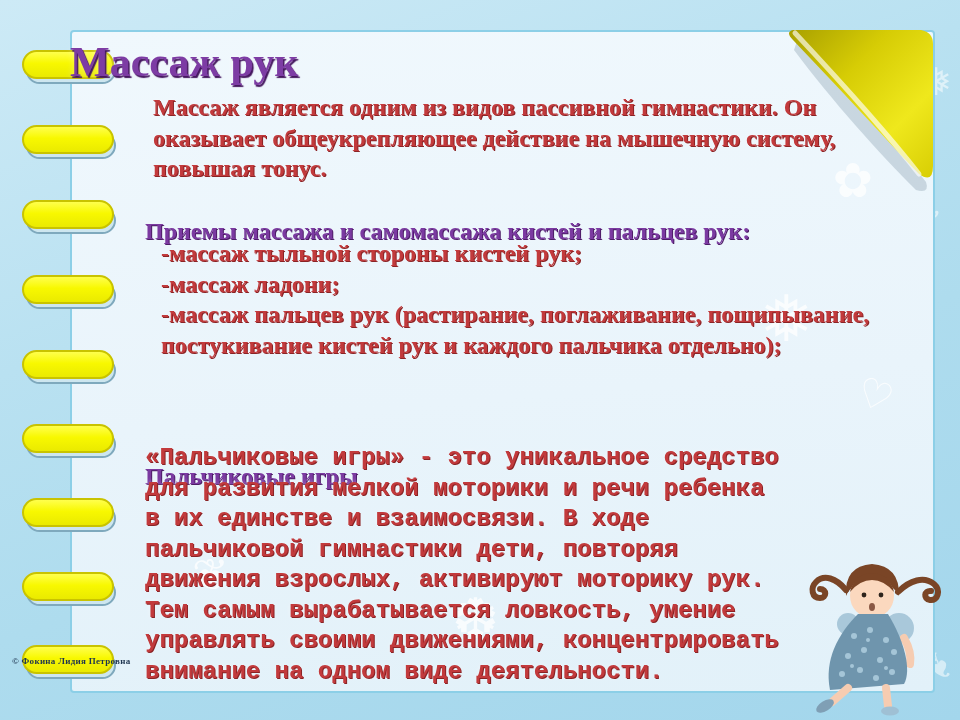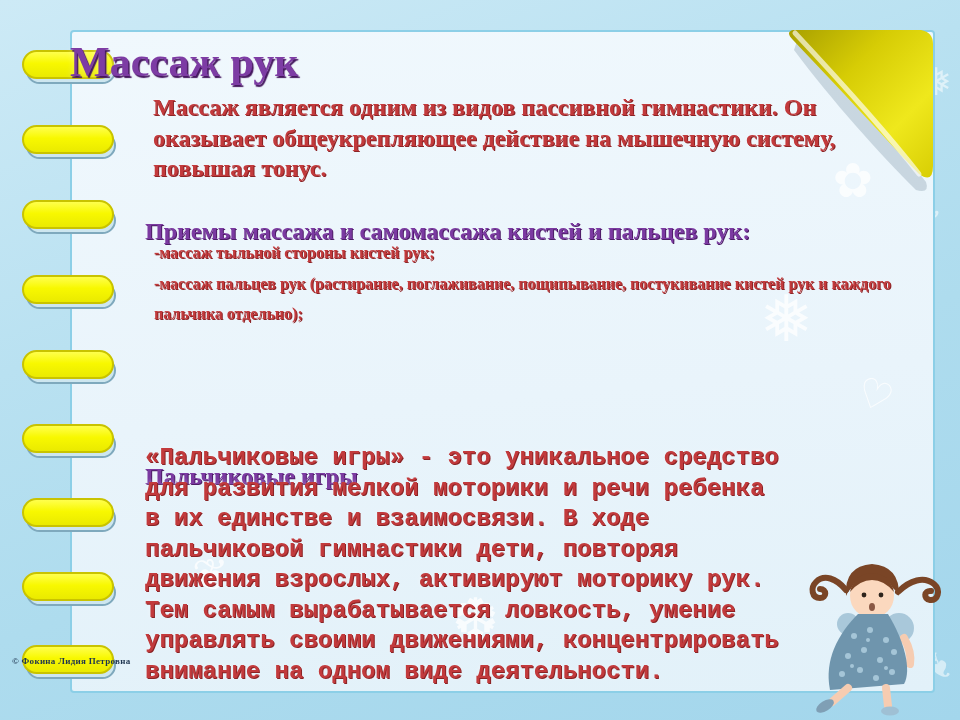--- a/index.html
+++ b/index.html
@@ -39,21 +39,21 @@
     color:#7b3aa1;font-weight:bold;
     text-shadow:1px 1px 0 #4c1d66, 0 0 5px rgba(255,255,255,.4);
   }
   .title{
     position:absolute;left:70px;top:38px;width:865px;text-align:left;
     font-size:42px;line-height:48px;font-weight:bold;color:#7d3ca4;
     text-shadow:1.5px 1.5px 1px #45175f, 0 0 6px rgba(255,255,255,.5);
   }
   .intro{position:absolute;left:153px;top:92px;width:705px;font-size:24px;line-height:30.5px;}
   .h-techniques{position:absolute;left:145px;top:216px;width:740px;font-size:24px;line-height:30px;}
-  .tech-list{position:absolute;left:154px;top:238px;width:745px;font-size:16px;line-height:30.5px;}
+  .tech-list{position:absolute;left:161px;top:238px;width:745px;font-size:24px;line-height:30.5px;}
   .h-games{position:absolute;left:145px;top:413px;width:500px;font-size:24px;line-height:30px;margin-top:48px;}
   .games-body{position:absolute;left:145px;top:443px;width:648px;font-size:24px;line-height:30.5px;font-family:Liberation Mono, monospace;}
   .footer{
     position:absolute;left:12px;top:656px;font-size:9px;font-weight:bold;color:#1f3550;
     letter-spacing:.3px;
   }
   
   .girl{position:absolute;left:802px;top:548px;width:152px;height:168px;}
 </style>
 </head>
@@ -127,20 +127,21 @@
     <div class="pill"></div>
   </div>
 
 <div class="title">Массаж рук</div>
 
 <div class="intro t-red">Массаж является одним из видов пассивной гимнастики. Он оказывает общеукрепляющее действие на мышечную систему, повышая тонус.</div>
 
 <div class="h-techniques t-purple">Приемы массажа и самомассажа кистей и пальцев рук:</div>
 <div class="tech-list t-red">
   <div>-массаж тыльной стороны кистей рук;</div>
+  <div>-массаж ладони;</div>
   <div>-массаж пальцев рук (растирание, поглаживание, пощипывание, постукивание кистей рук и каждого пальчика отдельно);</div>
 </div>
 
 <div class="h-games t-purple">Пальчиковые игры</div>
 <div class="games-body t-red">«Пальчиковые игры» - это уникальное средство для развития мелкой моторики и речи ребенка в их единстве и взаимосвязи. В ходе пальчиковой гимнастики дети, повторяя движения взрослых, активируют моторику рук. Тем самым вырабатывается ловкость, умение управлять своими движениями, концентрировать внимание на одном виде деятельности.</div>
 
 <div class="footer">© Фокина Лидия Петровна</div>
 
 <div class="girl">
   <svg width="152" height="168" viewBox="0 0 152 168">

